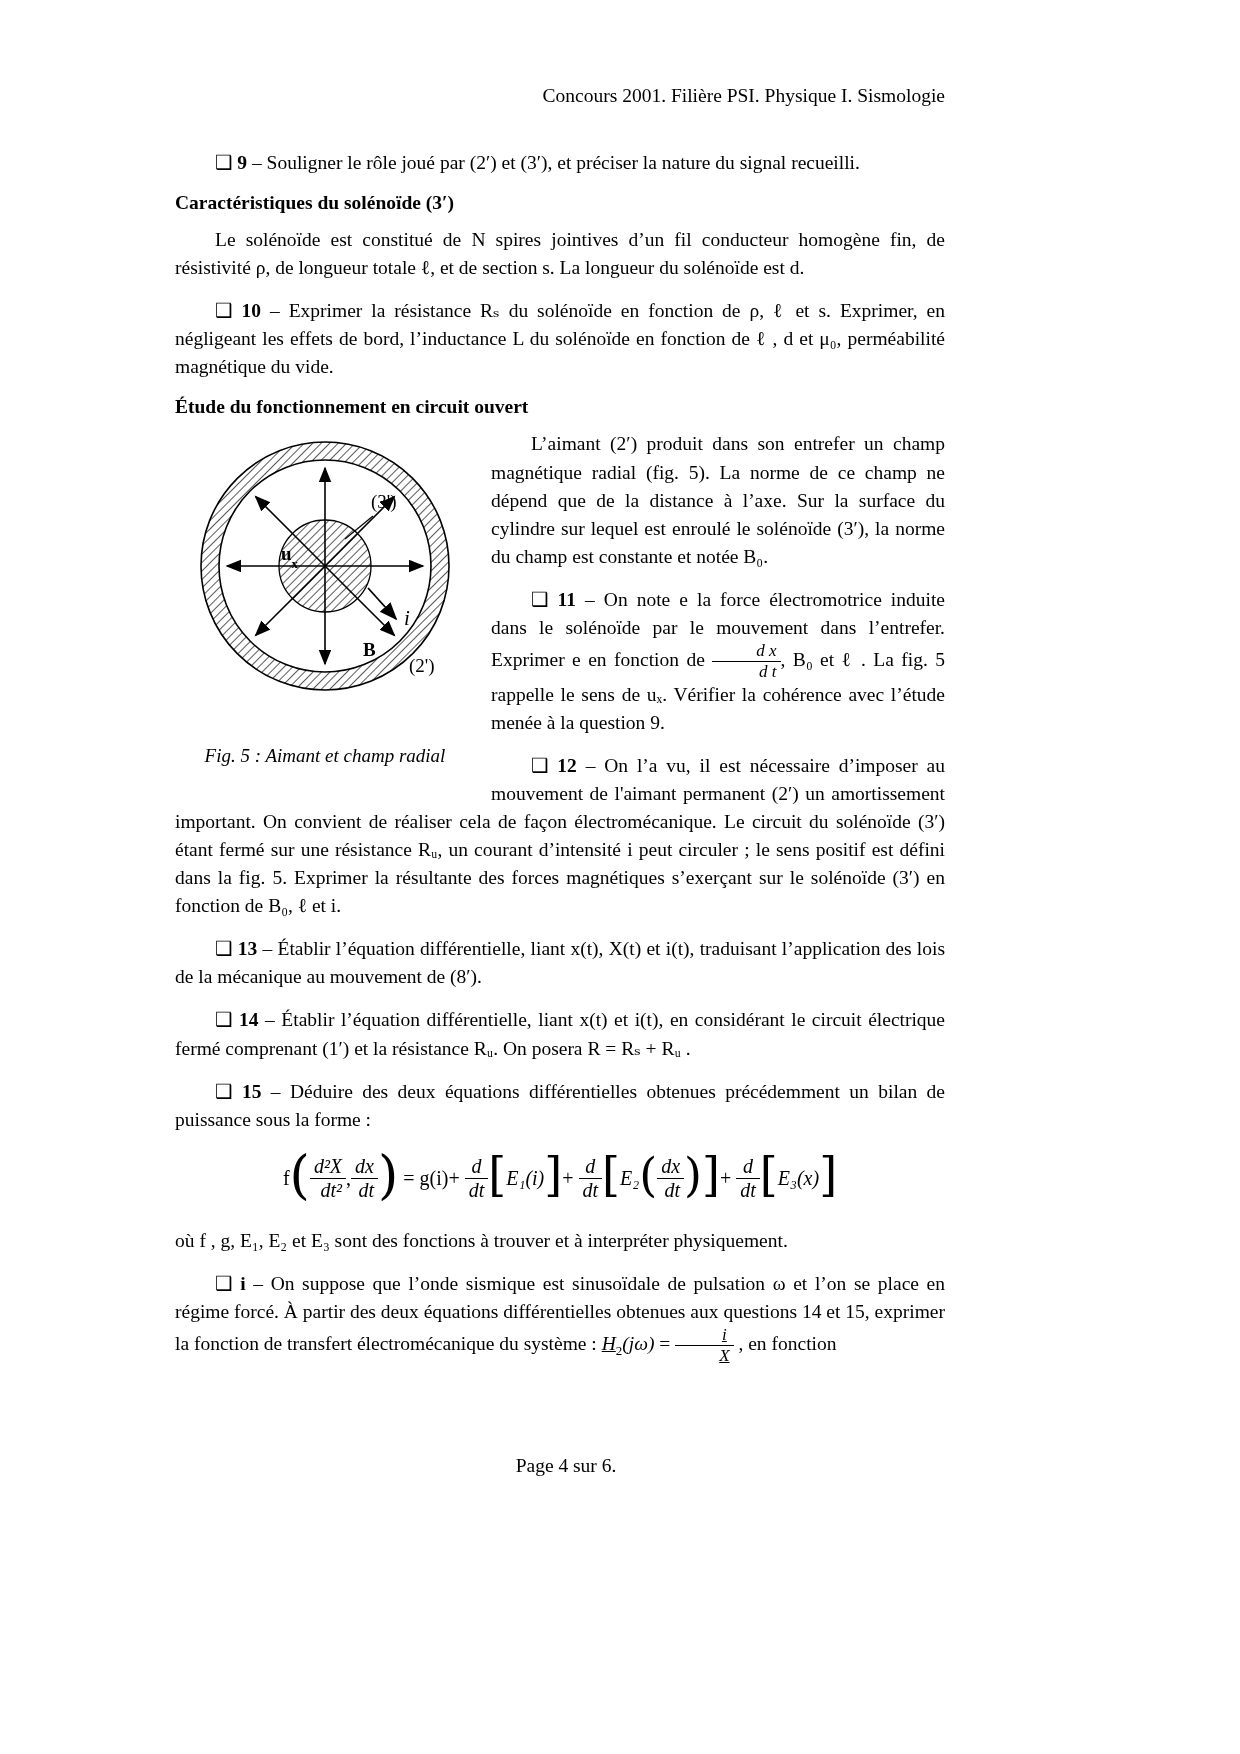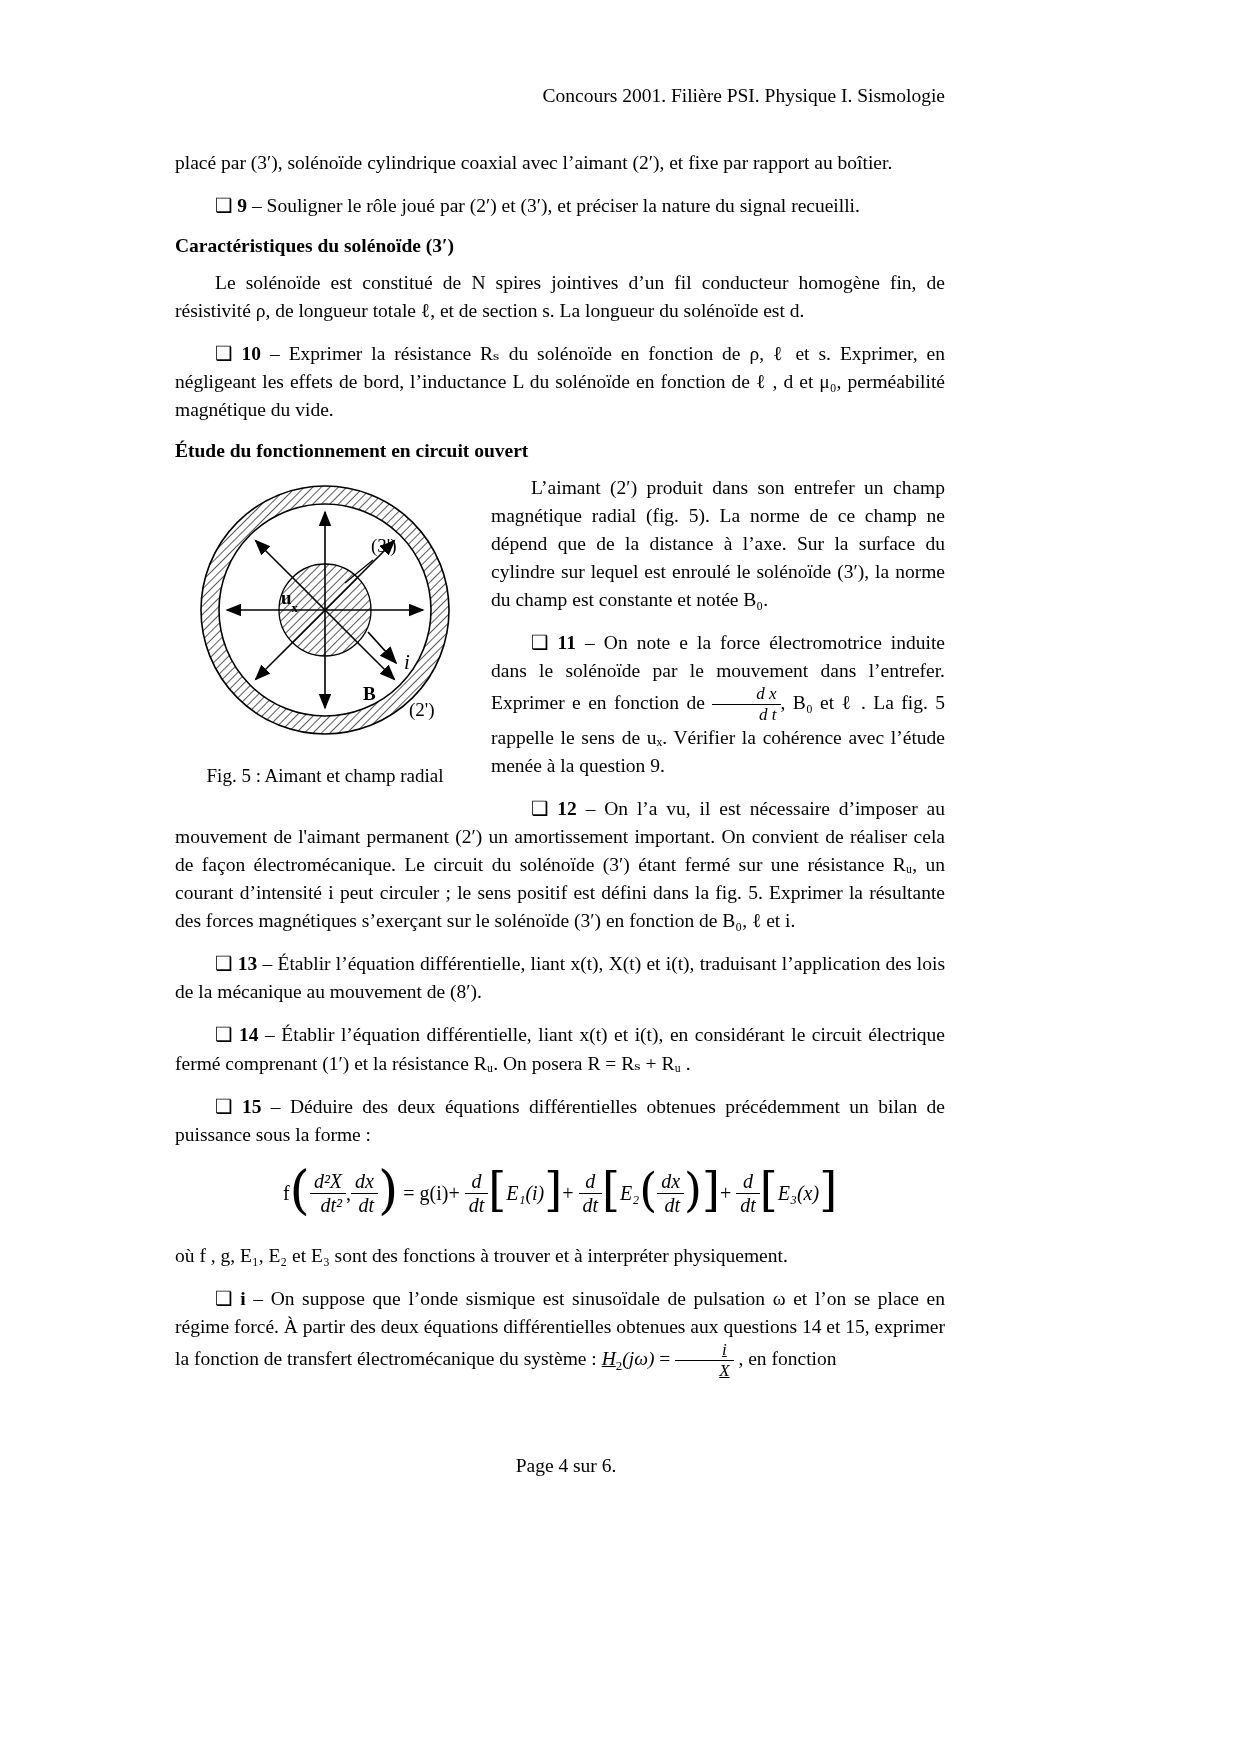--- a/index.html
+++ b/index.html
@@ -12,21 +12,21 @@
         padding:85px 295px 0 175px;position:relative;}
   .doc-header{text-align:right;margin-bottom:42px;}
   p{margin:0 0 15px 0;text-align:justify;line-height:1.44;}
   .indent{text-indent:40px;}
   .qnum{font-weight:bold;}
   .heading{font-weight:bold;margin:6px 0 12px 0;}
   .it{font-style:italic;}
   .u{text-decoration:underline;}
   
   .fig{float:left;width:300px;margin:6px 16px 14px 0;text-align:center;}
-  .fig-caption{margin-top:0;font-size:19px;}
+  .fig-caption{font-style:italic;margin-top:24px;font-size:19px;}
   .clear{clear:both;}
   
   .frac{display:inline-block;vertical-align:middle;text-align:center;line-height:1.05;font-style:italic;}
   .frac .num{display:block;border-bottom:1.4px solid #000;padding:0 4px 1px 4px;}
   .frac .den{display:block;padding:1px 4px 0 4px;text-align:right;}
   .sfrac{font-size:17px;}
   
   .equation{text-align:center;margin:22px 0 26px 0;font-size:20px;}
   .equation .tok{vertical-align:middle;}
   .big{font-size:46px;font-weight:300;vertical-align:middle;line-height:0;position:relative;top:-3px;
@@ -39,21 +39,20 @@
   svg .bold{font-weight:bold;}
   svg .ital{font-style:italic;font-size:21px;}
 </style>
 </head>
 <body>
 
 <div class="page">
 
   <div class="doc-header">Concours 2001. Filière PSI. Physique I. Sismologie</div>
 
-  <p>placé par (3′), solénoïde cylindrique coaxial avec l’aimant (2′), et fixe par rapport au boîtier.</p>
 
   <p class="indent"><span>❑</span> <span class="qnum">9</span> <span>–</span> <span>Souligner le rôle joué par (2′)  et (3′),  et préciser la nature du signal recueilli.</span></p>
 
   <div class="heading">Caractéristiques du solénoïde (3′)</div>
 
   <p class="indent">Le solénoïde est constitué de N spires jointives d’un fil conducteur homogène fin, de résistivité ρ, de longueur totale ℓ,  et de section s. La longueur du solénoïde est d.</p>
 
   <p class="indent"><span>❑</span> <span class="qnum">10</span> <span>–</span> <span>Exprimer la résistance Rₛ du solénoïde en fonction de ρ, ℓ et s. Exprimer, en négligeant les effets de bord, l’inductance L du solénoïde en fonction de ℓ , d et μ₀, perméabilité magnétique du vide.</span></p>
 
   <div class="heading">Étude du fonctionnement en circuit ouvert</div>

